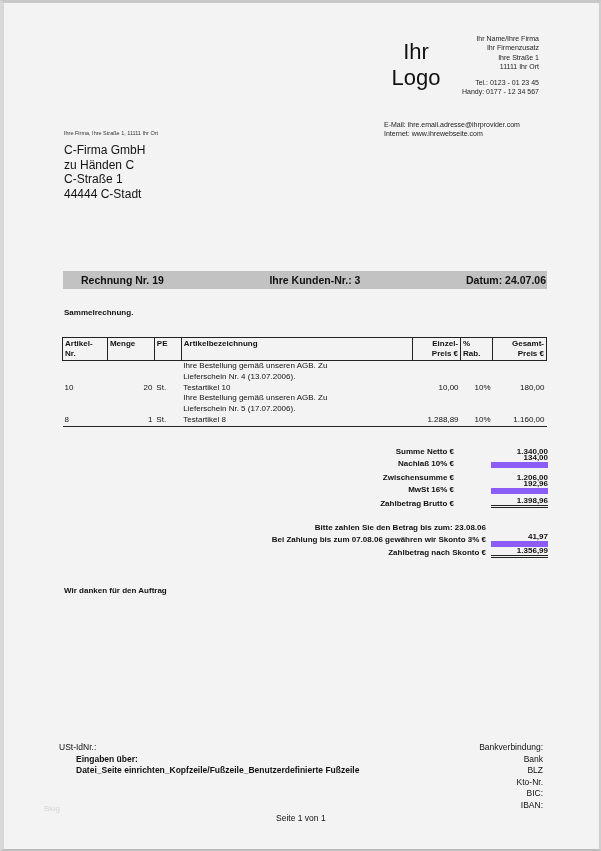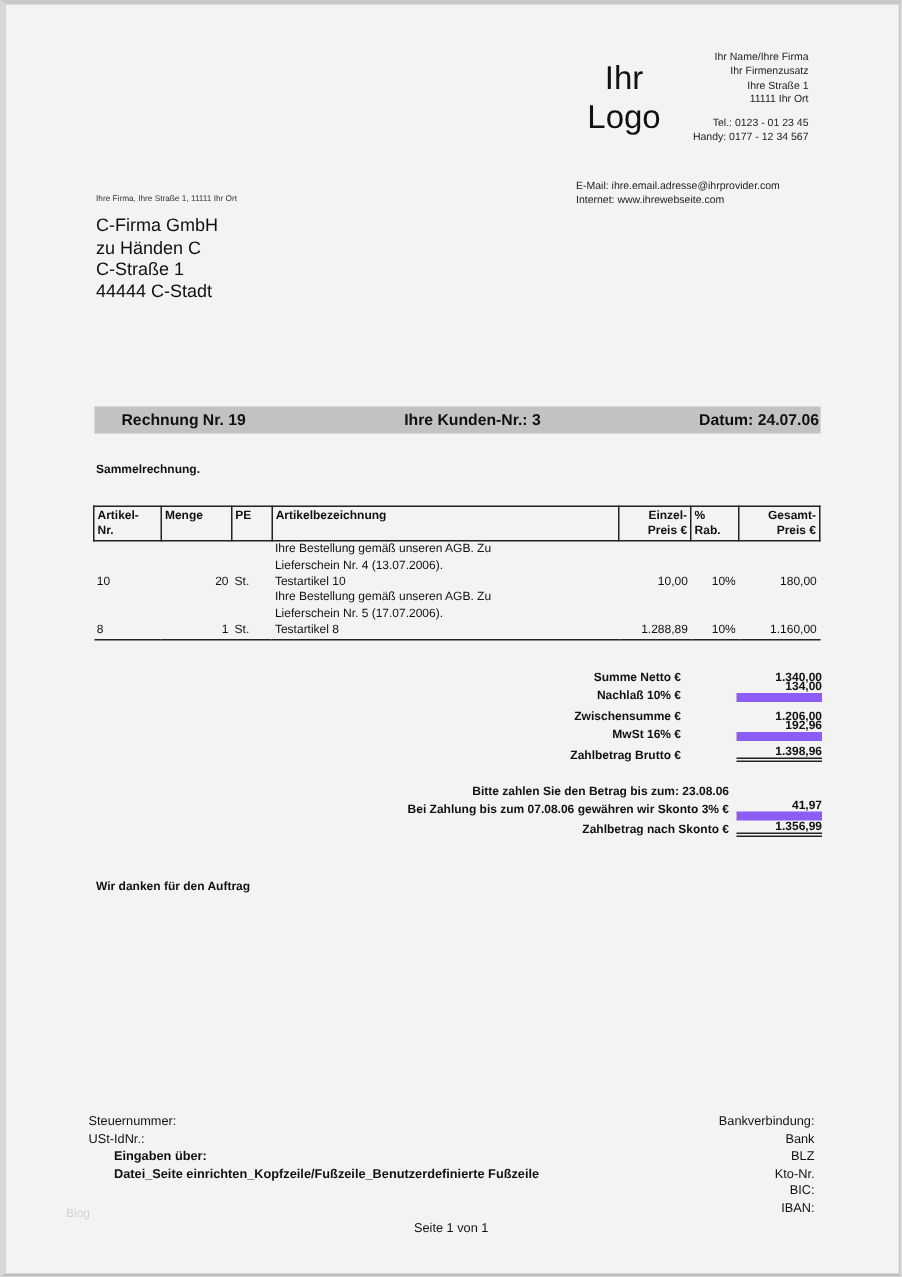--- a/index.html
+++ b/index.html
@@ -224,21 +224,20 @@
     </div>
     <div class="prow" style="height:14px">
       <span class="lbl">Zahlbetrag nach Skonto €</span>
       <span class="val ul2">1.356,99</span>
     </div>
   </div>
 
   <div class="abs thanks">Wir danken für den Auftrag</div>
 
   <div class="abs footleft">
-    <div>Steuernummer:</div>
     <div>USt-IdNr.:</div>
     <div class="b">Eingaben über:</div>
     <div class="b">Datei_Seite einrichten_Kopfzeile/Fußzeile_Benutzerdefinierte Fußzeile</div>
   </div>
 
   <div class="abs footright">
     <div>Bankverbindung:</div>
     <div>Bank</div>
     <div>BLZ</div>
     <div>Kto-Nr.</div>

